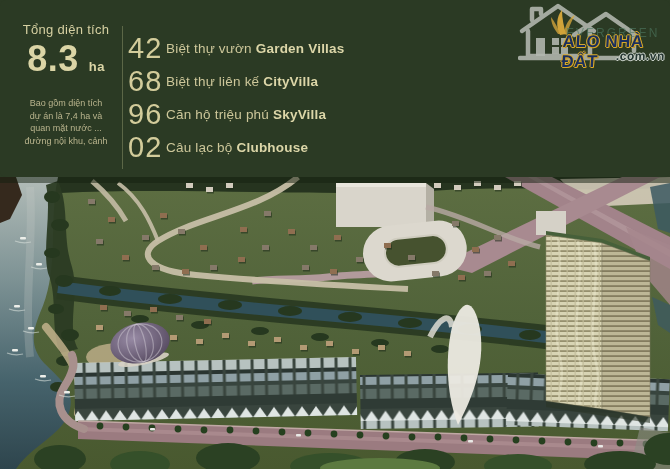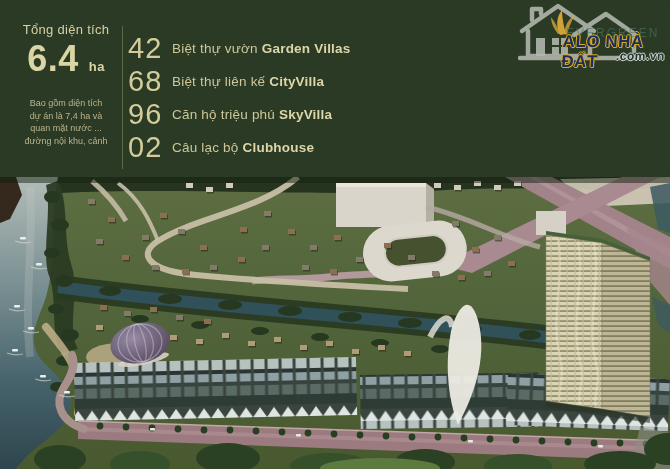--- a/index.html
+++ b/index.html
@@ -9,21 +9,21 @@
   .header{position:absolute;left:0;top:0;width:670px;height:177px;background:#2b3a24;border-radius:6px;}
   .area-block{position:absolute;left:14px;top:22px;width:104px;text-align:center;color:#d6d0a2;}
   .area-label{font-size:13px;letter-spacing:.3px;}
   .area-value{margin-top:4px;font-size:36px;font-weight:bold;color:#dbd5a6;letter-spacing:.5px;line-height:1;}
   .area-unit{font-size:13px;font-weight:bold;margin-left:10px;}
   .area-note{margin-top:20px;font-size:9px;line-height:12.5px;color:#b9b48d;}
   .divider{position:absolute;left:122px;top:26px;width:1px;height:143px;background:#5c6747;}
   .stats{position:absolute;left:128px;top:32px;}
   .stat-row{display:flex;align-items:center;height:33px;}
   .stat-num{width:38px;font-size:29px;font-weight:400;color:#d3cc9b;letter-spacing:1px;}
-  .stat-text{font-size:13.5px;color:#cdc79a;margin-left:6px;letter-spacing:.2px;}
+  .stat-text{font-size:13.5px;color:#cdc79a;letter-spacing:.2px;}
   .stat-name{font-weight:bold;color:#dcd6a8;margin-left:4px;}
   
   .logo{position:absolute;right:2px;top:1px;width:150px;height:68px;}
   .logo-watermark{position:absolute;left:48px;top:25px;font-size:12px;font-weight:normal;
                   letter-spacing:2px;color:#4e7a62;opacity:.6;}
   .logo-title{position:absolute;left:44px;top:31px;font-size:17px;font-weight:bold;
               transform:skewX(-4deg);color:#1a2f5e;letter-spacing:.5px;
               text-shadow:-1px 0 #d8a92c,1px 0 #d8a92c,0 -1px #d8a92c,0 1px #d8a92c,1px 1px #b8860b;}
   .logo-domain{position:absolute;right:3px;top:48px;font-size:12px;font-weight:bold;
                transform:skewX(-4deg);color:#263733;letter-spacing:.5px;
@@ -35,21 +35,21 @@
 </head>
 <body>
 
 <div class="canvas">
 
   <div class="header">
 
     <div class="area-block">
       <div class="area-label">Tổng diện tích</div>
       <div class="area-value">
-        <span>6.4</span><span class="area-unit">ha</span>
+        <span>8.3</span><span class="area-unit">ha</span>
       </div>
       <div class="area-note">
         <div>Bao gồm diện tích</div>
         <div>dự án là 7,4 ha và</div>
         <div>quan mặt nước ...</div>
         <div>đường nội khu, cảnh</div>
       </div>
     </div>
 
     <div class="divider"></div>

